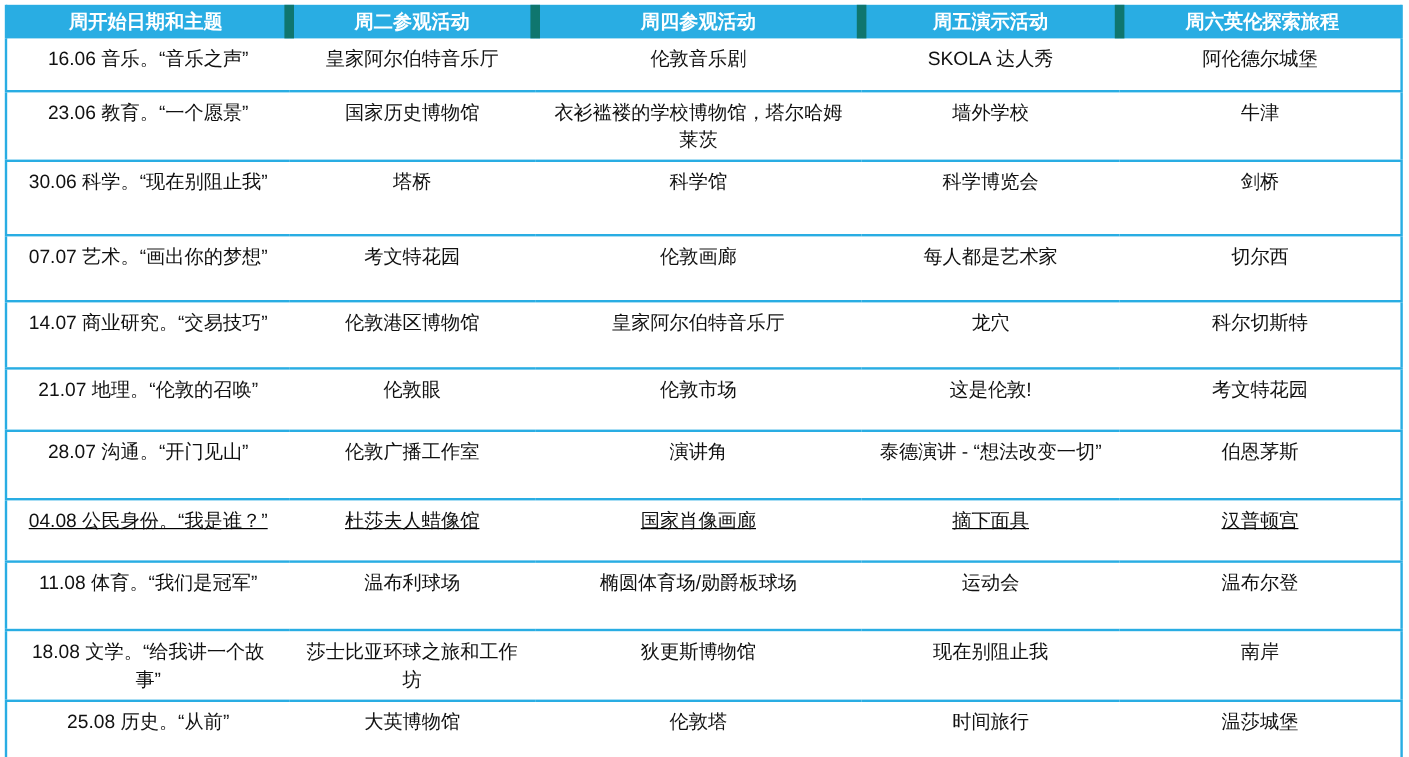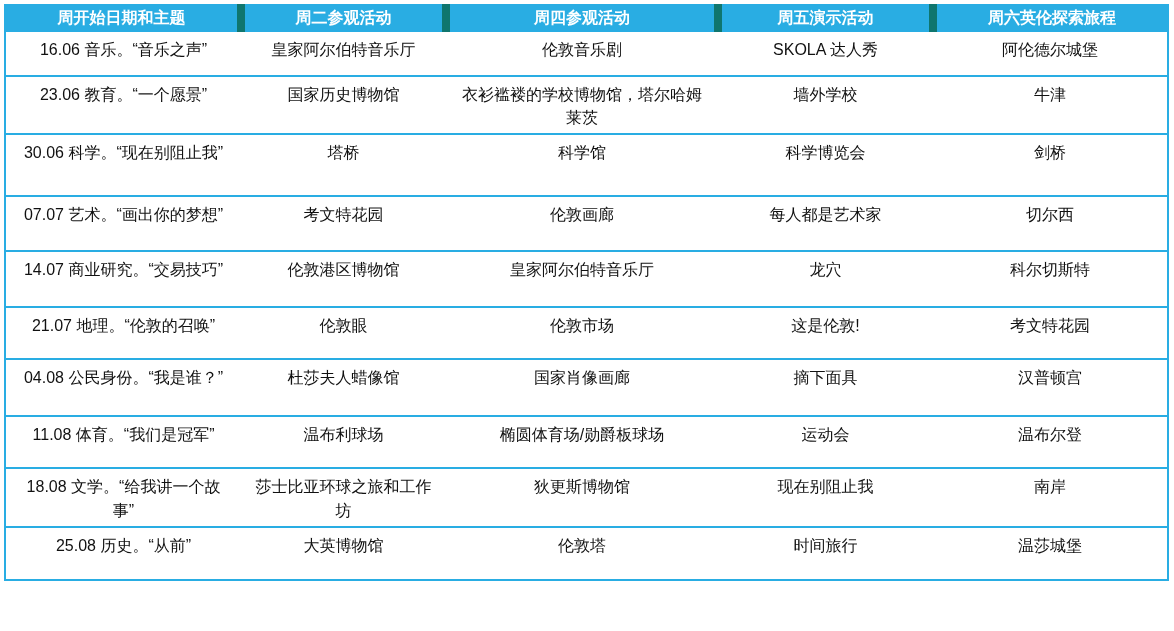--- a/index.html
+++ b/index.html
@@ -55,21 +55,21 @@
     overflow: hidden;
   }
   tbody tr { border-bottom: 2px solid var(--accent); }
   tbody tr:nth-child(1)  { height: 44px; margin-left: 40px; }
   tbody tr:nth-child(2)  { height: 51px; }
   tbody tr:nth-child(3)  { height: 62px; }
   tbody tr:nth-child(4)  { height: 55px; }
   tbody tr:nth-child(5)  { height: 56px; }
   tbody tr:nth-child(6)  { height: 52px; }
   tbody tr:nth-child(7)  { height: 57px; }
-  tbody tr:nth-child(8)  { height: 52px; }
+  tbody tr:nth-child(8)  { height: 52px; text-decoration: underline; }
   tbody tr:nth-child(9)  { height: 57px; padding-left: 24px; }
   tbody tr:nth-child(10) { height: 53px; padding-left: 33px; }
   tbody tr:nth-child(11) { height: 52px; }
 </style>
 </head>
 <body>
 
 <div class="page">
   <table class="schedule">
     <colgroup>
@@ -125,20 +125,27 @@
           <td>科尔切斯特</td>
         </tr>
         <tr>
           <td>21.07 地理。“伦敦的召唤”</td>
           <td>伦敦眼</td>
           <td>伦敦市场</td>
           <td>这是伦敦!</td>
           <td>考文特花园</td>
         </tr>
         <tr>
+          <td>28.07 沟通。“开门见山”</td>
+          <td>伦敦广播工作室</td>
+          <td>演讲角</td>
+          <td>泰德演讲 - “想法改变一切”</td>
+          <td>伯恩茅斯</td>
+        </tr>
+        <tr>
           <td>04.08 公民身份。“我是谁？”</td>
           <td>杜莎夫人蜡像馆</td>
           <td>国家肖像画廊</td>
           <td>摘下面具</td>
           <td>汉普顿宫</td>
         </tr>
         <tr>
           <td>11.08 体育。“我们是冠军”</td>
           <td>温布利球场</td>
           <td>椭圆体育场/勋爵板球场</td>

